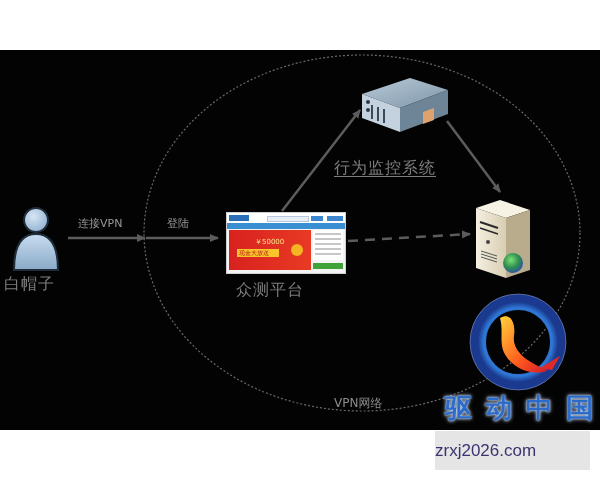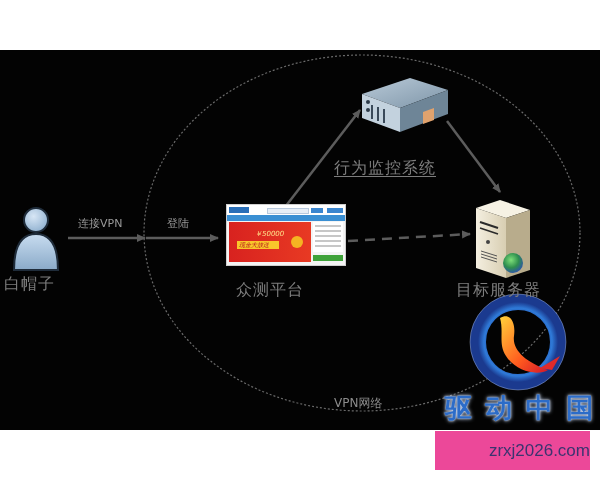--- a/index.html
+++ b/index.html
@@ -4,36 +4,36 @@
 <style>
   html, body { margin:0; padding:0; }
   body { width:600px; height:480px; background:#ffffff; position:relative; overflow:hidden; font-family:"DejaVu Sans", sans-serif; }
   .canvas { position:absolute; left:0; top:50px; width:600px; height:380px; background:#030303; overflow:hidden; }
   .diagram-svg { position:absolute; left:0; top:0; }
   .label { position:absolute; color:#8a8a8a; white-space:nowrap; }
   .edge-label { font-size:11px; color:#9a9a9a; }
   .node-label { font-size:16px; color:#7d7d7d; letter-spacing:1px; }
   .net-label { font-size:12px; color:#8c8c8c; }
   .underline { text-decoration:underline; text-underline-offset:3px; }
-  .webpage { position:absolute; left:226px; top:154px; width:118px; height:60px; background:#f4f4f4; border:1px solid #cfcfcf;font-style:italic; }
+  .webpage { position:absolute; left:226px; top:162px; width:118px; height:60px; background:#f4f4f4; border:1px solid #cfcfcf; }
   .wp-top { position:absolute; left:0; top:0; width:118px; height:10px; background:#fff; }
   .wp-logo { position:absolute; left:2px; top:2px; width:20px; height:6px; background:#2a6fb8; }
   .wp-search { position:absolute; left:40px; top:3px; width:40px; height:4px; background:#e7eef6; border:1px solid #b9c9dd; }
   .wp-btn1 { position:absolute; left:84px; top:3px; width:12px; height:5px; background:#3b86cf; }
   .wp-btn2 { position:absolute; left:100px; top:3px; width:16px; height:5px; background:#3b86cf; }
   .wp-nav { position:absolute; left:0; top:10px; width:118px; height:6px; background:#3a8fd3; }
   .wp-banner { position:absolute; left:2px; top:17px; width:82px; height:40px; background:linear-gradient(90deg,#d8221f,#e83a23); }
   .wp-price { position:absolute; left:26px; top:7px; font-size:7px; color:#ffe28a; }
   .wp-gift { position:absolute; left:8px; top:19px; width:42px; height:8px; background:#f9c52b; }
   .wp-gifttxt { position:absolute; left:10px; top:19px; font-size:6px; color:#b3121b; }
   .wp-coin { position:absolute; left:62px; top:14px; width:12px; height:12px; border-radius:50%; background:#f5b422; }
   .wp-side { position:absolute; left:86px; top:17px; width:30px; height:30px; background:#fff; }
   .wp-side i { display:block; height:2px; margin:3px 2px; background:#c7c7c7; }
   .wp-green { position:absolute; left:86px; top:50px; width:30px; height:6px; background:#3fa33a; }
-  .watermark { position:absolute; left:435px; top:431px; width:155px; height:39px; background:#ec4899; display:flex; align-items:center; justify-content:flex-end; }
+  .watermark { position:absolute; left:435px; top:431px; width:155px; height:39px; background:#e5e5e5; display:flex; align-items:center; justify-content:flex-start; }
   .watermark span { font-family:"Liberation Sans", sans-serif; font-size:17px; color:#3b3470; }
   .brand { position:absolute; left:438px; top:312px; width:162px; height:118px; }
   .brand-text { position:absolute; left:0; top:78px; width:162px; height:36px; display:flex; justify-content:space-around; align-items:center; }
   .brand-text span { font-size:27px; font-weight:bold; color:#2c6cc8; text-shadow:0 0 4px #c9dcff, 0 0 2px #fff; letter-spacing:0; }
 </style>
 </head>
 <body>
 
 <div class="canvas">
   <svg class="diagram-svg" width="600" height="380" viewBox="0 0 600 380">
@@ -146,21 +146,20 @@
       </div>
     <div class="wp-green"></div>
   </div>
 
   <span class="label edge-label" style="left:78px; top:166px;">连接VPN</span>
   <span class="label edge-label" style="left:167px; top:166px;">登陆</span>
 
   <span class="label node-label" style="left:4px; top:224px;">白帽子</span>
   <span class="label node-label" style="left:236px; top:230px;">众测平台</span>
   <span class="label node-label underline" style="left:334px; top:108px;">行为监控系统</span>
-  <span class="label node-label" style="left:456px; top:230px;">目标服务器</span>
 
   <span class="label net-label" style="left:334px; top:333px;margin-top:12px;">VPN网络</span>
 </div>
 
 <div class="brand">
   <div class="brand-text">
     <span>驱</span>
     <span>动</span>
     <span>中</span>
     <span>国</span>

